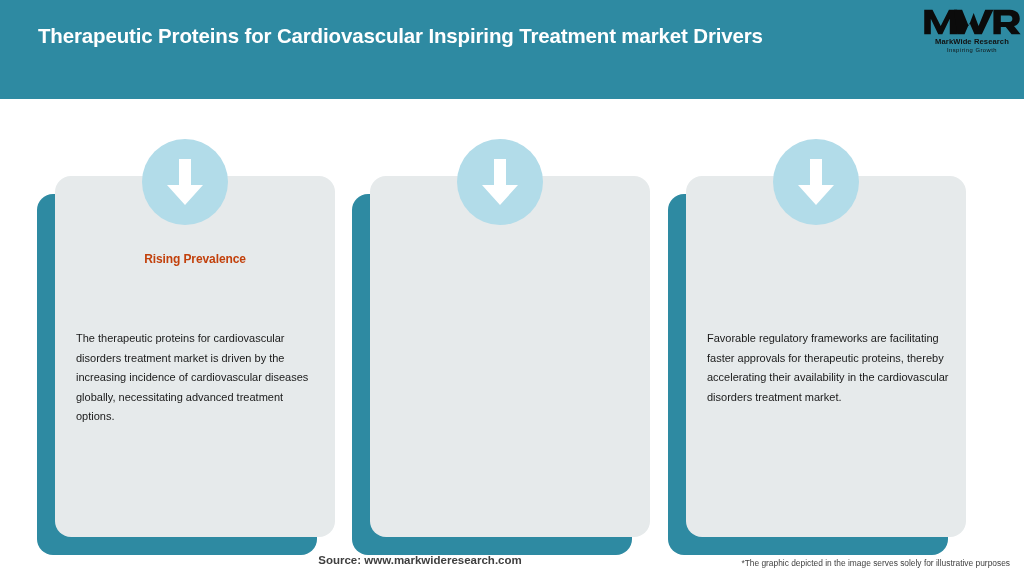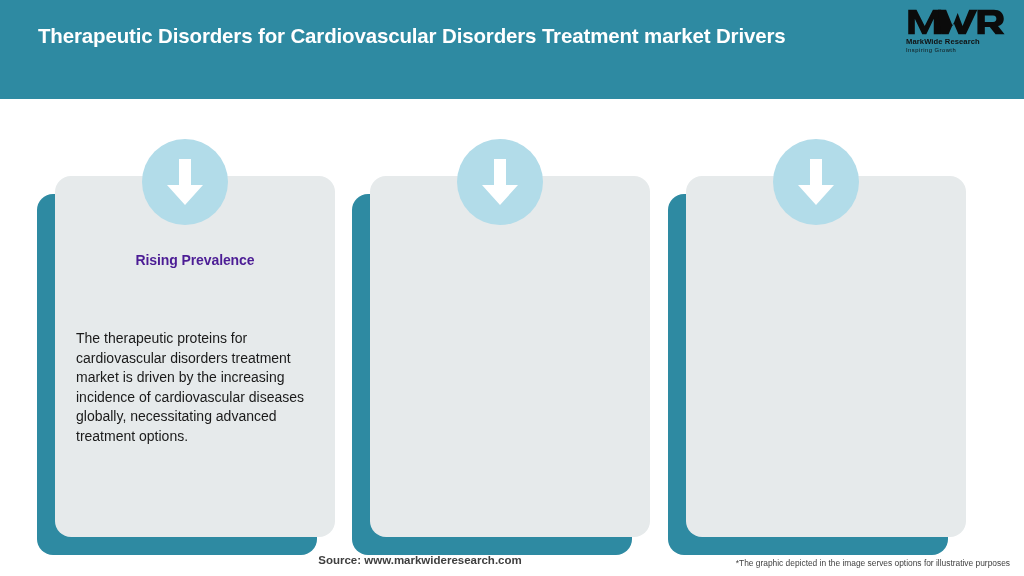--- a/index.html
+++ b/index.html
@@ -31,25 +31,25 @@
     font-size: 20.5px;
     font-weight: bold;
     color: #ffffff;
     letter-spacing: -0.15px;
     white-space: nowrap;
   }
 
   
   #logo {
     position: absolute;
-    right: 18px;
+    right: 2px;
     top: 8px;
     width: 100px;
     height: 50px;
-    text-align: left;
+    text-align: center;
   }
   #logo-mark {
     display: block;
     width: 100%;
     height: 28px;
   }
   #logo-name {
     display: block;
     font-size: 7.6px;
     font-weight: bold;
@@ -95,31 +95,31 @@
     background: #e6eaeb;
     border-radius: 16px;
   }
 
   .card-title {
     position: absolute;
     left: 0;
     top: 76px;
     width: 280px;
     text-align: center;
-    font-size: 14px;
-    font-weight: bold;
-    color: #4c1d95;
+    font-size: 12px;
+    font-weight: bold;
+    color: #c2410c;
     letter-spacing: -0.1px;
   }
   .card-desc {
     position: absolute;
     left: 21px;
     top: 153px;
     width: 244px;
-    font-size: 14px;
+    font-size: 11px;
     line-height: 19.6px;
     color: #1a1a1a;
   }
 
   
   .arrow-badge {
     position: absolute;
     top: -37px;
     left: 87px;
     width: 86px;
@@ -152,21 +152,21 @@
     font-size: 8.4px;
     color: #3f3f3f;
     white-space: nowrap;
   }
 </style>
 </head>
 <body>
 
 <div id="header-band"></div>
 
-<div id="page-title">Therapeutic Disorders for Cardiovascular Disorders Treatment market Drivers</div>
+<div id="page-title">Therapeutic Proteins for Cardiovascular Inspiring Treatment market Drivers</div>
 
 <div id="logo">
   <span id="logo-mark">
     <svg viewBox="0 0 120 34" width="100" height="28" aria-hidden="true">
       <g fill="#0b0b0b">
 
         <polygon points="2,32 2,2 12,2 22,22 32,2 42,2 42,32 33,32 33,13 24,32 19,32 10,13 10,32"></polygon>
 
         <polygon points="38,2 48,2 56,22 62,6 68,22 76,2 86,2 72,32 63,32 57,18 51,32 42,32"></polygon>
 
@@ -198,23 +198,24 @@
   <div class="arrow-badge">
     <svg width="40" height="50" viewBox="0 0 40 50" aria-hidden="true">
       <polygon points="14,2 26,2 26,28 38,28 20,48 2,28 14,28" fill="#ffffff"></polygon>
     </svg>
   </div>
 </div>
 
 <div class="card-wrap" id="card-wrap-2">
   <div class="card-accent"></div>
   <div class="card-body">
+    <div class="card-desc">Favorable regulatory frameworks are facilitating faster approvals for therapeutic proteins, thereby accelerating their availability in the cardiovascular disorders treatment market.</div>
   </div>
   <div class="arrow-badge">
     <svg width="40" height="50" viewBox="0 0 40 50" aria-hidden="true">
       <polygon points="14,2 26,2 26,28 38,28 20,48 2,28 14,28" fill="#ffffff"></polygon>
     </svg>
   </div>
 </div>
 
 <div id="source-note">Source: www.markwideresearch.com</div>
 
-<div id="disclaimer-note">*The graphic depicted in the image serves options for illustrative purposes</div>
+<div id="disclaimer-note">*The graphic depicted in the image serves solely for illustrative purposes</div>
 
 </body></html>

